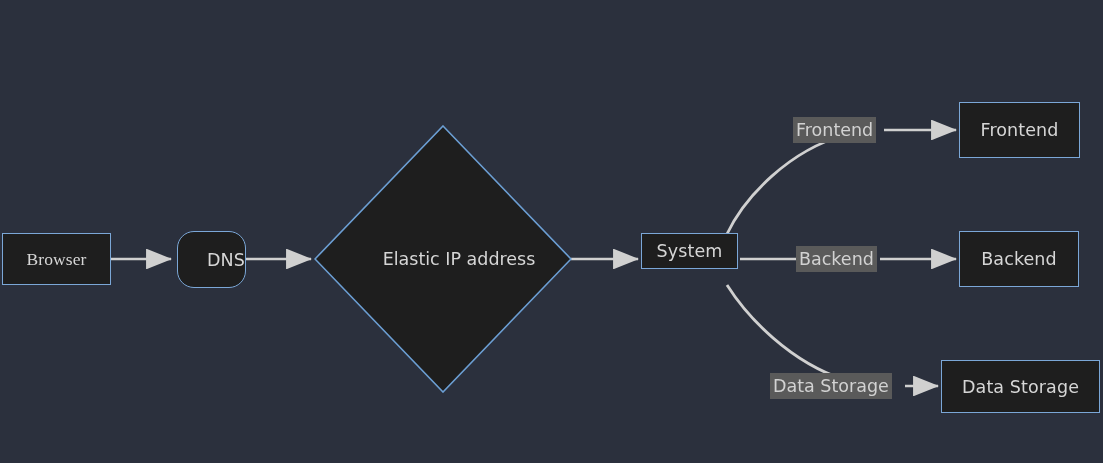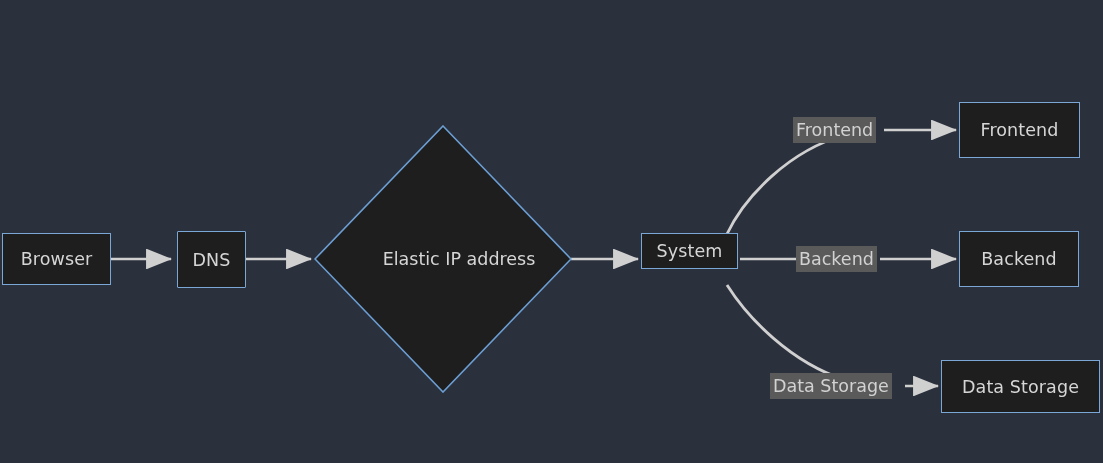--- a/index.html
+++ b/index.html
@@ -29,21 +29,21 @@
     border: 1.6px solid #7ba7d7;
     color: #d6d6d6;
     display: flex;
     align-items: center;
     justify-content: center;
     font-size: 17.5px;
     letter-spacing: 0.1px;
     white-space: nowrap;
     z-index: 3;
   }
-  .node.rounded { border-radius: 1px; }
+  .node.rounded { border-radius: 17px; justify-content: flex-end; }
   .node-diamond {
     position: absolute;
     z-index: 2;
     display: flex;
     align-items: center;
     justify-content: center;
     color: #d6d6d6;
     font-size: 17.5px;
     white-space: nowrap;
   }
@@ -103,21 +103,21 @@
       <line x1="740" y1="259" x2="800" y2="259" stroke="#d0d0d0" stroke-width="2.6"></line>
       <line x1="880" y1="259" x2="956" y2="259" stroke="#d0d0d0" stroke-width="2.6" marker-end="url(#arrow)"></line>
     </g>
 
     <g>
       <path d="M727,285 C748,318 790,362 845,380" fill="none" stroke="#d0d0d0" stroke-width="2.8"></path>
       <line x1="905" y1="386" x2="938" y2="386" stroke="#d0d0d0" stroke-width="2.6" marker-end="url(#arrow)"></line>
     </g>
   </svg>
 
-  <div class="node" style="left:2px; top:233px; width:109px; height:52px;">
+  <div class="node" style="left:2px; top:233px; width:109px; height:52px;font-family:Liberation Serif, serif;">
     <span>Browser</span>
   </div>
 
   <div class="node rounded" style="left:177px; top:231px; width:69px; height:57px;">
     <span>DNS</span>
   </div>
 
   <div class="node-diamond" style="left:314px; top:125px; width:258px; height:268px;">
     <svg width="258" height="268" viewBox="0 0 258 268">
       <polygon points="129,1 257,134 129,267 1,134" fill="#1e1e1e" stroke="#6c9fd4" stroke-width="1.6"></polygon>

